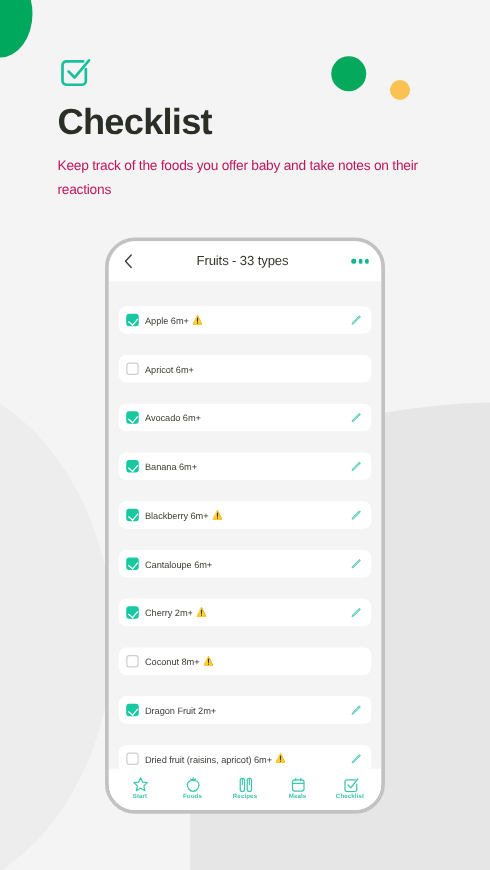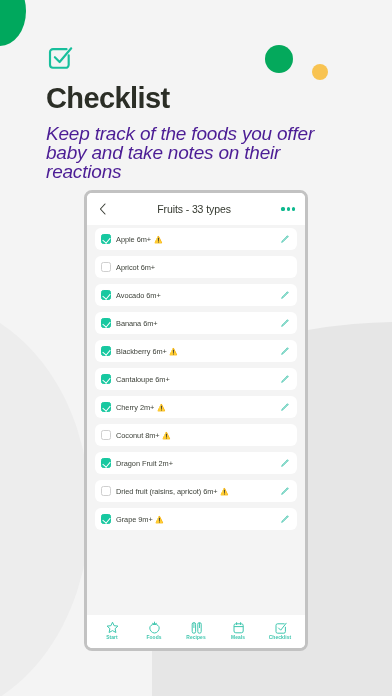--- a/index.html
+++ b/index.html
@@ -44,30 +44,30 @@
   }
 
   
   .hero{ position:absolute; left:46px; top:44px; width:310px; }
   .logo-icon{ width:28px; height:28px; display:block; }
   .hero-title{
     font-size:29px; font-weight:bold; color:#2b2e26;
     letter-spacing:-0.6px; margin-top:10px;
   }
   .hero-sub{
-    font-size:19px; color:#4c1d95; line-height:19px;
-    margin-top:9px; letter-spacing:-0.2px;font-style:italic;
+    font-size:11px; color:#be185d; line-height:19px;
+    margin-top:9px; letter-spacing:-0.2px;
   }
 
   
   .phone{
     position:absolute; left:84px; top:190px;
     width:224px; height:461px;
     border:3px solid #c2c2c2;
-    border-radius:8px;
+    border-radius:24px;
     background:#fff;
     overflow:hidden;
     display:flex; flex-direction:column;
   }
   .phone-header{
     height:32px; flex:0 0 32px; background:#fff;
     display:flex; align-items:center; padding:0 10px;
     position:relative; z-index:3;
   }
   .back-chevron{ width:12px; height:14px; flex:0 0 12px; }
@@ -80,20 +80,21 @@
 
   .list{
     flex:1; background:#f4f4f4; overflow:hidden;
     padding:3px 8px 0 8px;
   }
   .row{
     background:#fff; border-radius:6px;
     height:22px; margin-bottom:6px;
     display:flex; align-items:center;
     padding:0 7px 0 6px;
+    margin-top:17px;
   }
   .cb{
     width:10px; height:10px; flex:0 0 10px; border-radius:2.4px;
     border:1px solid #cfcfcf; background:#fff;
     position:relative; margin-right:5px;
   }
   .cb.on{ background:#17c8a0; border-color:#17c8a0; }
   .cb.on:after{
     content:""; position:absolute; left:2px; top:1.4px;
     width:4px; height:6px;

